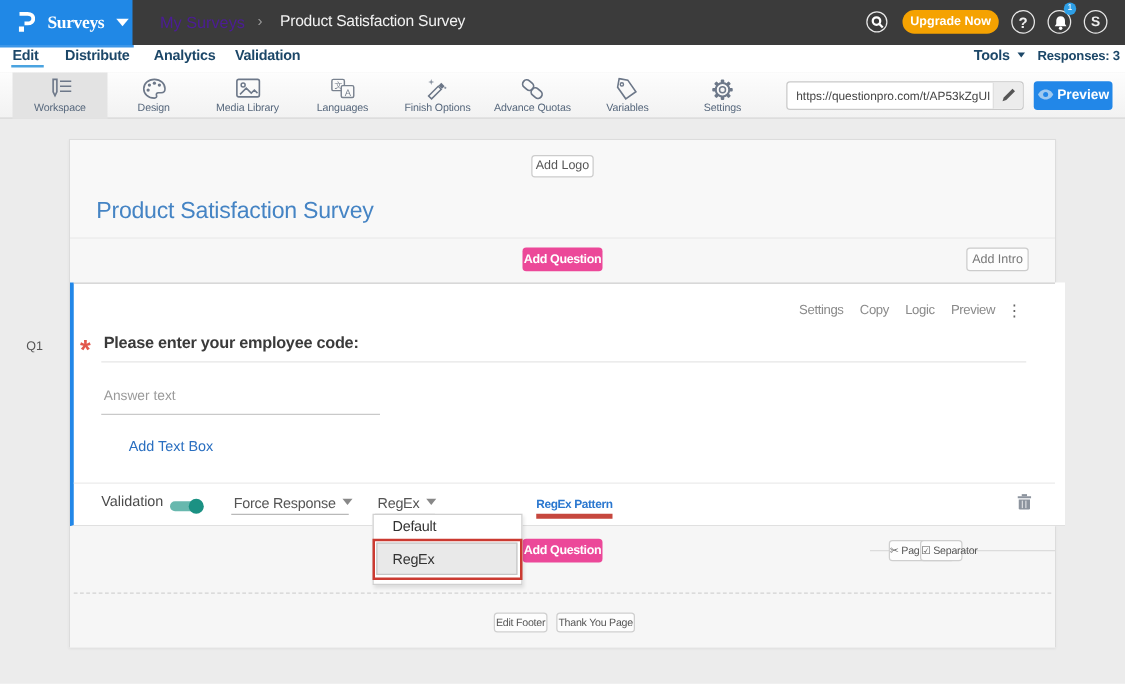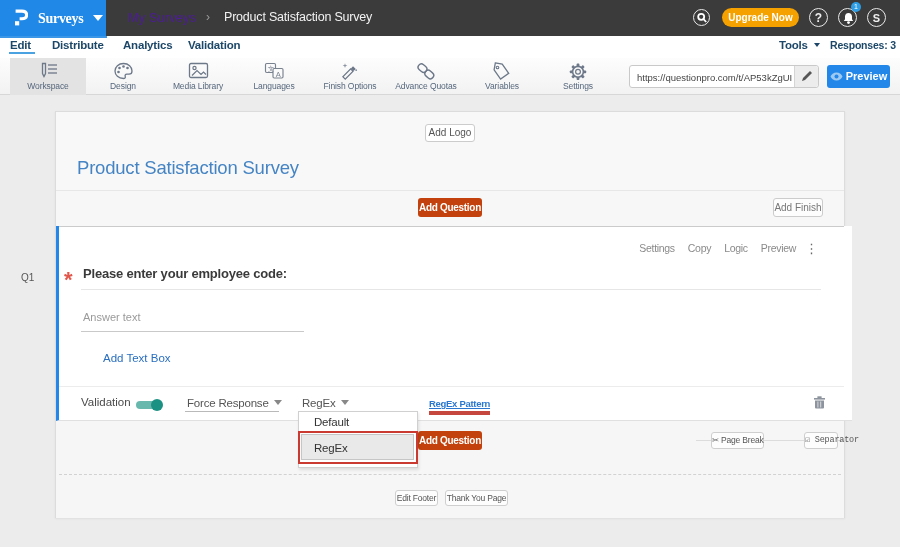--- a/index.html
+++ b/index.html
@@ -35,21 +35,21 @@
 .urlTxt { position:absolute; left:7px; top:6px; font-size:9.5px; color:#444; white-space:nowrap; overflow:hidden; width:156px; }
 .urlPencil { position:absolute; right:0; top:0; width:24px; height:21px; background:#ececec; border-left:1px solid #d5d5d5; border-radius:0 3px 3px 0; text-align:center; }
 .previewBtn { position:absolute; left:827px; top:65px; width:63px; height:23px; background:#2287e8; border-radius:3px; color:#fff; font-size:11px; font-weight:bold; text-align:center; line-height:23px; }
 
 
 .card { position:absolute; left:55px; top:111px; width:790px; height:407px; background:#fff; border:1px solid #dcdcdc; box-shadow:0 1px 2px rgba(0,0,0,0.06); }
 .titleSec { position:absolute; left:0; top:0; width:788px; height:79px; background:#f8f8f8; border-bottom:1px solid #e7e7e7; }
 .addLogo { position:absolute; left:369px; top:12px; width:50px; height:18px; background:#fff; border:1px solid #ccc; border-radius:3px; font-size:10px; color:#555; text-align:center; line-height:16px; }
 .cardTitle { position:absolute; left:21px; top:45px; font-size:18.5px; letter-spacing:-0.2px; color:#4584c4; }
 .band1 { position:absolute; left:0; top:79px; width:788px; height:35px; background:#f7f7f7; }
-.addQBtn { position:absolute; white-space:nowrap; width:64px; height:19px; background:#c2410c; border-radius:3px; color:#fff; font-size:10px; font-weight:bold; letter-spacing:-0.3px; text-align:center; line-height:19px; }
+.addQBtn { position:absolute; white-space:nowrap; width:64px; height:19px; background:#ec4899; border-radius:3px; color:#fff; font-size:10px; font-weight:bold; letter-spacing:-0.3px; text-align:center; line-height:19px; }
 .addIntro { position:absolute; left:717px; top:86px; width:50px; height:19px; background:#fdfdfd; border:1px solid #ccc; border-radius:3px; font-size:10px; color:#777; text-align:center; line-height:17px; }
 
 
 .qblock { position:absolute; left:0; top:114px; width:796px; height:195px; background:#fff; border-left:3px solid #2287e8; border-bottom:1px solid #e0e0e0; }
 .qmenu { position:absolute; top:16px; right:56px; font-size:10.5px; letter-spacing:-0.3px; color:#8a8a8a; }
 .qmenu span { margin-left:13px; }
 .qdots { position:absolute; top:15px; right:34px; color:#666; font-size:13px; letter-spacing:0; }
 .qstar { position:absolute; left:5px; top:41px; color:#e2574c; font-size:22px; font-weight:bold; }
 .qtext { position:absolute; left:24px; top:40px; font-size:13px; font-weight:bold; letter-spacing:-0.2px; color:#3a3a3a; }
 .qline { position:absolute; left:22px; top:63px; width:740px; height:1px; background:#e6e6e6; }
@@ -58,21 +58,21 @@
 .addTextBox { position:absolute; left:44px; top:126px; font-size:11.5px; color:#2a6fc0; }
 .qdivider { position:absolute; left:0px; top:160px; width:785px; height:1px; background:#ececec; }
 .valLbl { position:absolute; left:22px; top:170px; font-size:11.5px; color:#4a4a4a; }
 .toggle { position:absolute; left:77px; top:175px; width:25px; height:8px; background:#68b8ae; border-radius:4px; }
 .toggle .knob { position:absolute; right:-2px; top:-2px; width:12px; height:12px; background:#1b9183; border-radius:50%; }
 .forceResp { position:absolute; left:128px; top:171px; font-size:11.5px; letter-spacing:-0.2px; color:#555; }
 .dd-caret { display:inline-block; width:0; height:0; border-left:4px solid transparent; border-right:4px solid transparent; border-top:5px solid #888; margin-left:2px; vertical-align:2px; }
 .frLine { position:absolute; left:126px; top:185px; width:94px; height:1px; background:#b9b9b9; }
 .regexSel { position:absolute; left:243px; top:171px; font-size:11.5px; letter-spacing:-0.2px; color:#555; }
 .rxLine { position:absolute; left:241px; top:185px; width:48px; height:1px; background:#b9b9b9; }
-.regexPat { position:absolute; left:370px; top:172px; font-size:9.5px; font-weight:bold; letter-spacing:-0.3px; color:#2a77cf;text-decoration:underline; }
+.regexPat { position:absolute; left:370px; top:172px; font-size:9.5px; font-weight:bold; letter-spacing:-0.3px; color:#2a77cf; }
 .redBar { position:absolute; left:370px; top:185px; width:61px; height:3.5px; background:#c6473e; }
 .trash { position:absolute; right:27px; top:169px; }
 
 
 .bottomSec { position:absolute; left:0; top:309px; width:788px; height:97px; background:#f6f6f6; }
 .smallBtn { position:absolute; white-space:nowrap; background:#fdfdfd; border:1px solid #cfcfcf; border-radius:3px; font-size:8.5px; letter-spacing:-0.2px; color:#555; text-align:center; }
 .dashLine { position:absolute; left:3px; top:53px; width:782px; border-top:1px dashed #d2d2d2; }
 
 
 .menu { position:absolute; left:298px; top:411px; width:120px; height:57px; background:#fff; border:1px solid #d0d0d0; box-shadow:1px 2px 3px rgba(0,0,0,0.10); z-index:50;padding-left:31px; }
@@ -226,21 +226,21 @@
 <div class="q1lbl">Q1</div>
 
 <div class="card">
   <div class="titleSec">
     <div class="addLogo">Add Logo</div>
     <div class="cardTitle">Product Satisfaction Survey</div>
   </div>
   <div class="band1">
     <div class="addQBtn" style="left:362px; top:7px;">Add Question</div>
   </div>
-  <div class="addIntro">Add Finish</div>
+  <div class="addIntro">Add Intro</div>
 
   <div class="qblock">
     <div style="position:absolute; left:0; top:0; width:785px; height:1px; background:#cbcbcb;"></div>
     <div class="qmenu"><span style="margin-left:0;">Settings</span><span>Copy</span><span>Logic</span><span>Preview</span></div>
     <div class="qdots">⋮</div>
     <div class="qstar">*</div>
     <div class="qtext">Please enter your employee code:</div>
     <div class="qline"></div>
     <div class="ansTxt">Answer text</div>
     <div class="ansLine"></div>
@@ -262,21 +262,21 @@
           <path d="M1 4.5 H10 V11.5 Q10 12.5 9 12.5 H2 Q1 12.5 1 11.5 Z" fill="#8d949e"></path>
           <rect x="3.4" y="5.5" width="1" height="6" fill="#f8f8f8" opacity="0.7"></rect>
           <rect x="6.2" y="5.5" width="1" height="6" fill="#f8f8f8" opacity="0.7"></rect>
         </svg></div>
   </div>
 
   <div class="bottomSec">
     <div class="addQBtn" style="left:362px; top:10px;">Add Question</div>
     <div style="position:absolute; left:640px; top:19px; width:148px; height:1px; background:#dcdcdc;"></div>
       <div class="smallBtn" style="left:655px; top:11px; width:53px; height:17px; line-height:15px;">✂ Page Break</div>
-    <div class="smallBtn" style="left:748px; top:11px; width:34px; height:17px; line-height:15px;font-family:Liberation Mono, monospace;">☑ Separator</div>
+    <div class="smallBtn" style="left:680px; top:11px; width:34px; height:17px; line-height:15px;">☑ Separator</div>
     <div class="dashLine"></div>
     <div class="smallBtn" style="left:339px; top:69px; width:43px; height:16px; line-height:14px;">Edit Footer</div>
     <div class="smallBtn" style="left:389px; top:69px; width:63px; height:16px; line-height:14px;">Thank You Page</div>
   </div>
 </div>
 
 <div class="menu">
   <div class="menuItem1">Default</div>
   <div class="redBox">
     <div class="menuItem2">RegEx</div>

